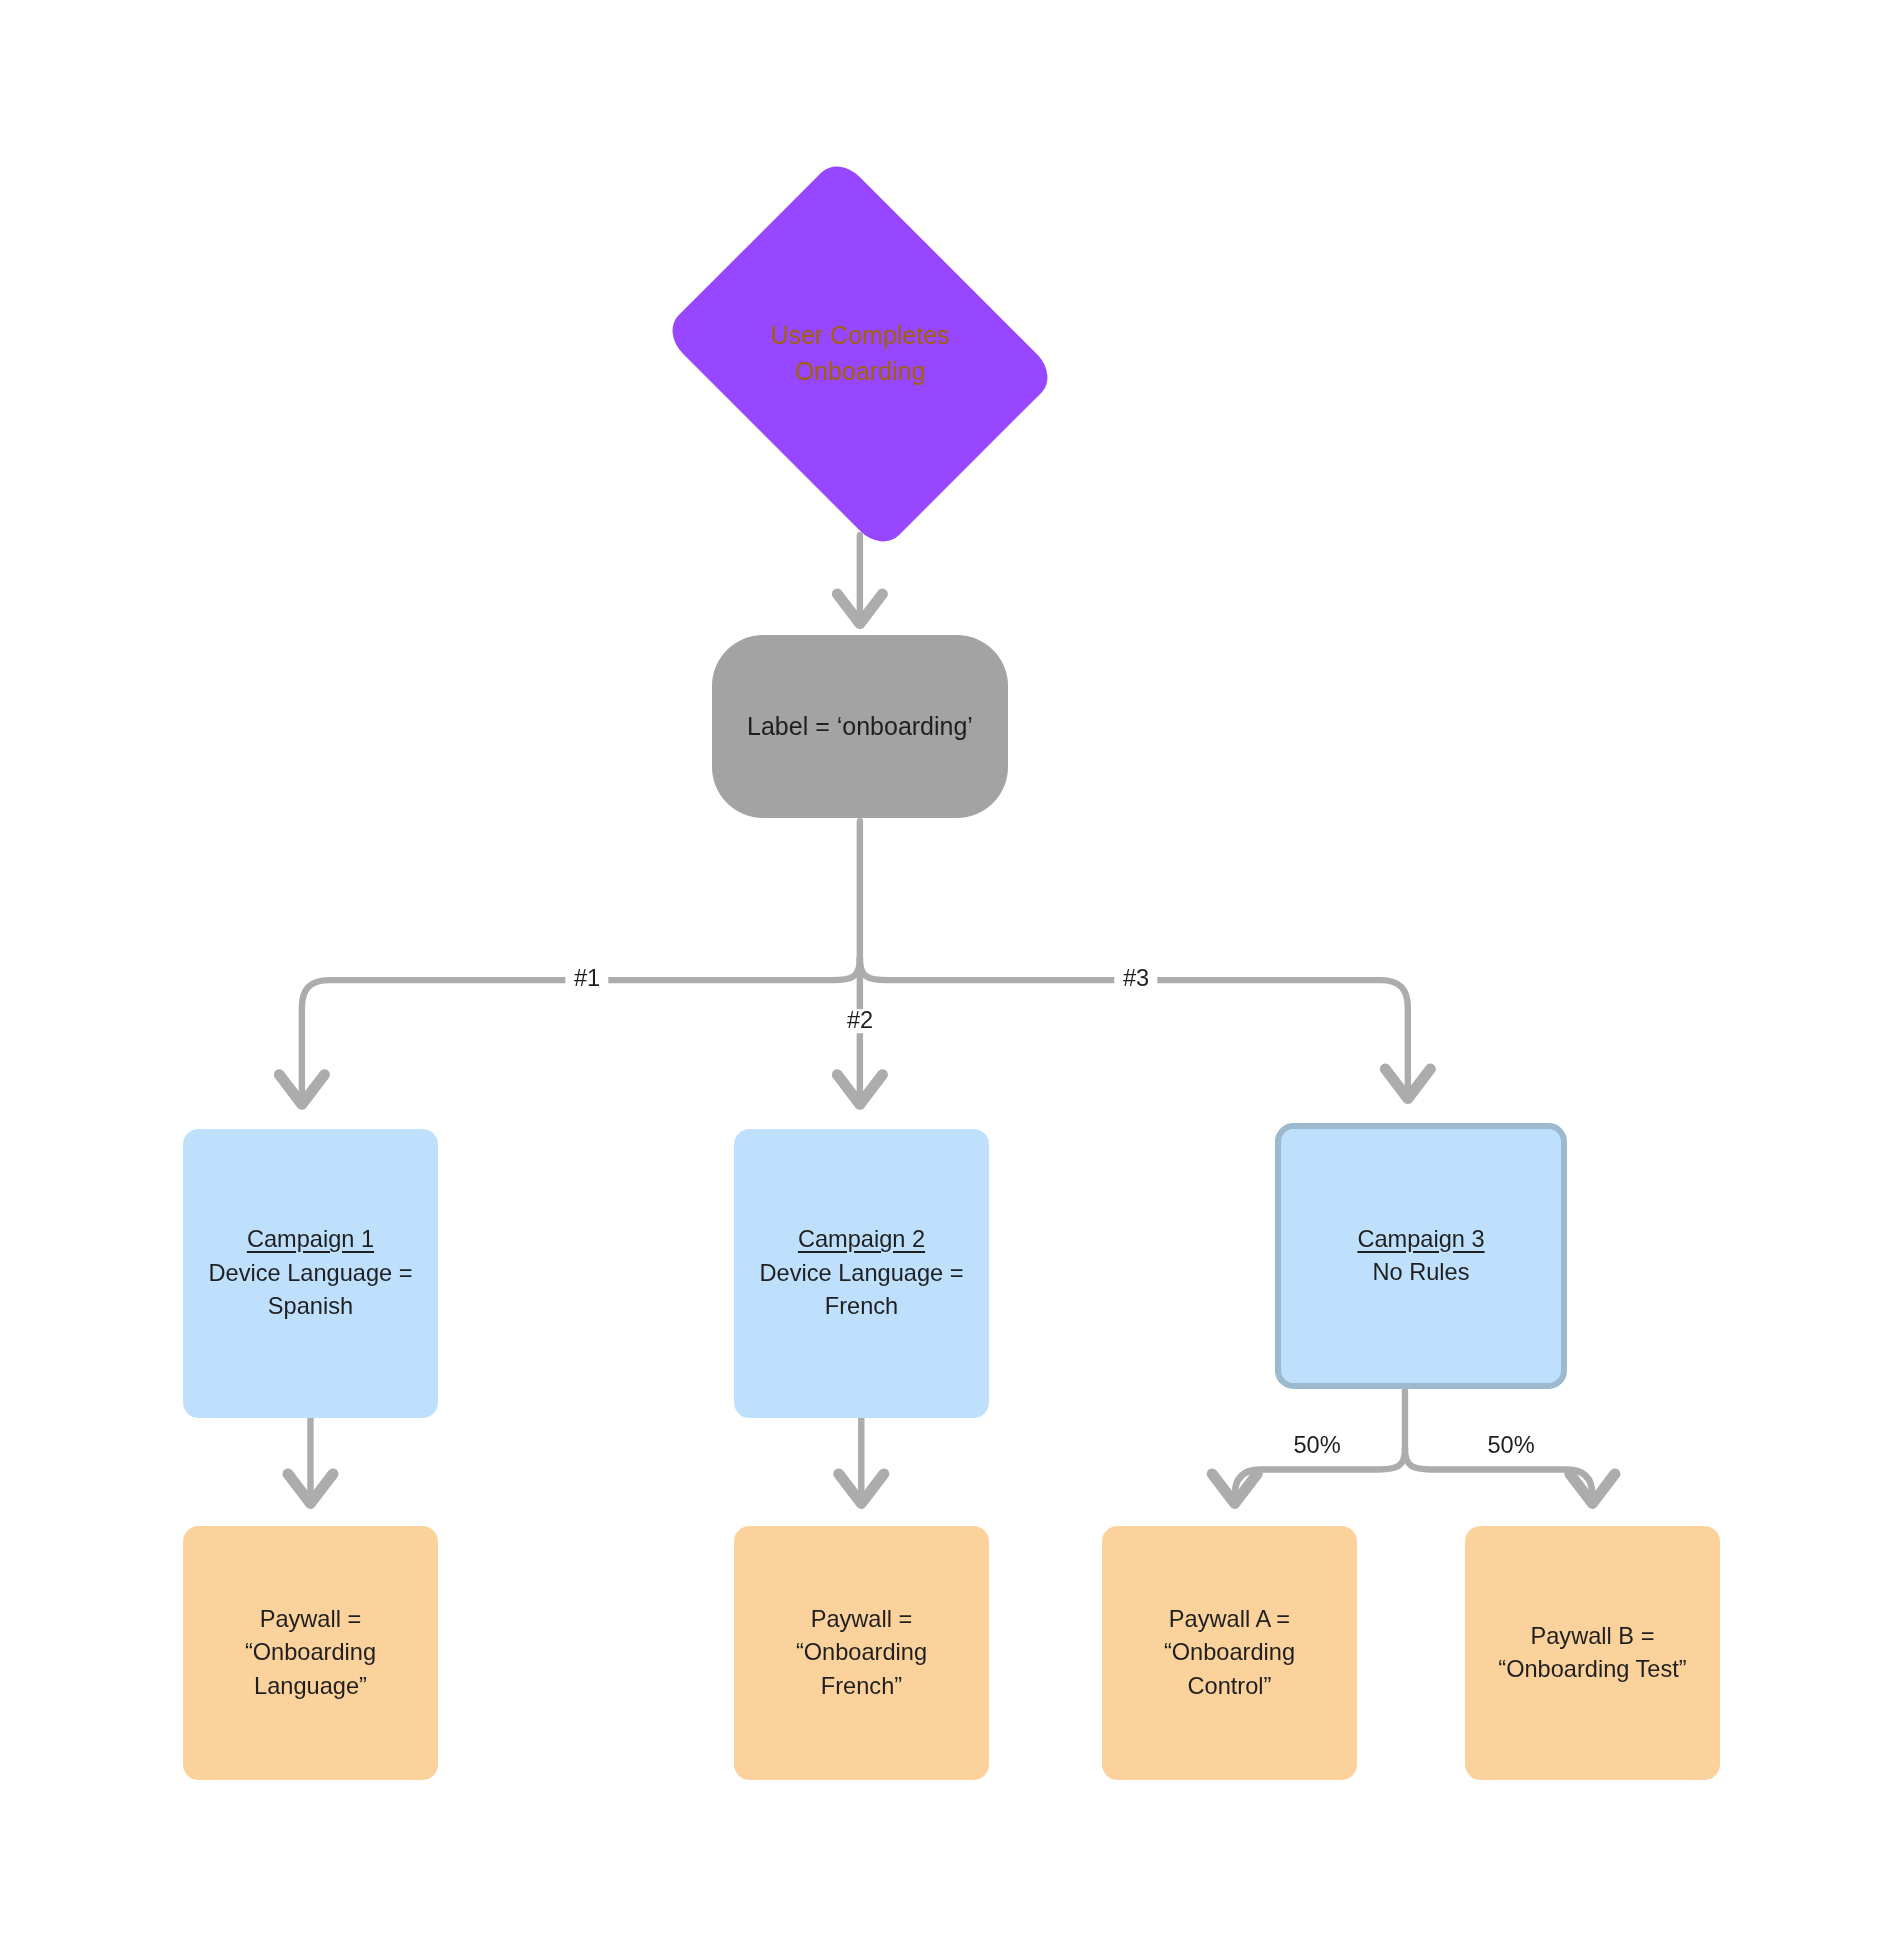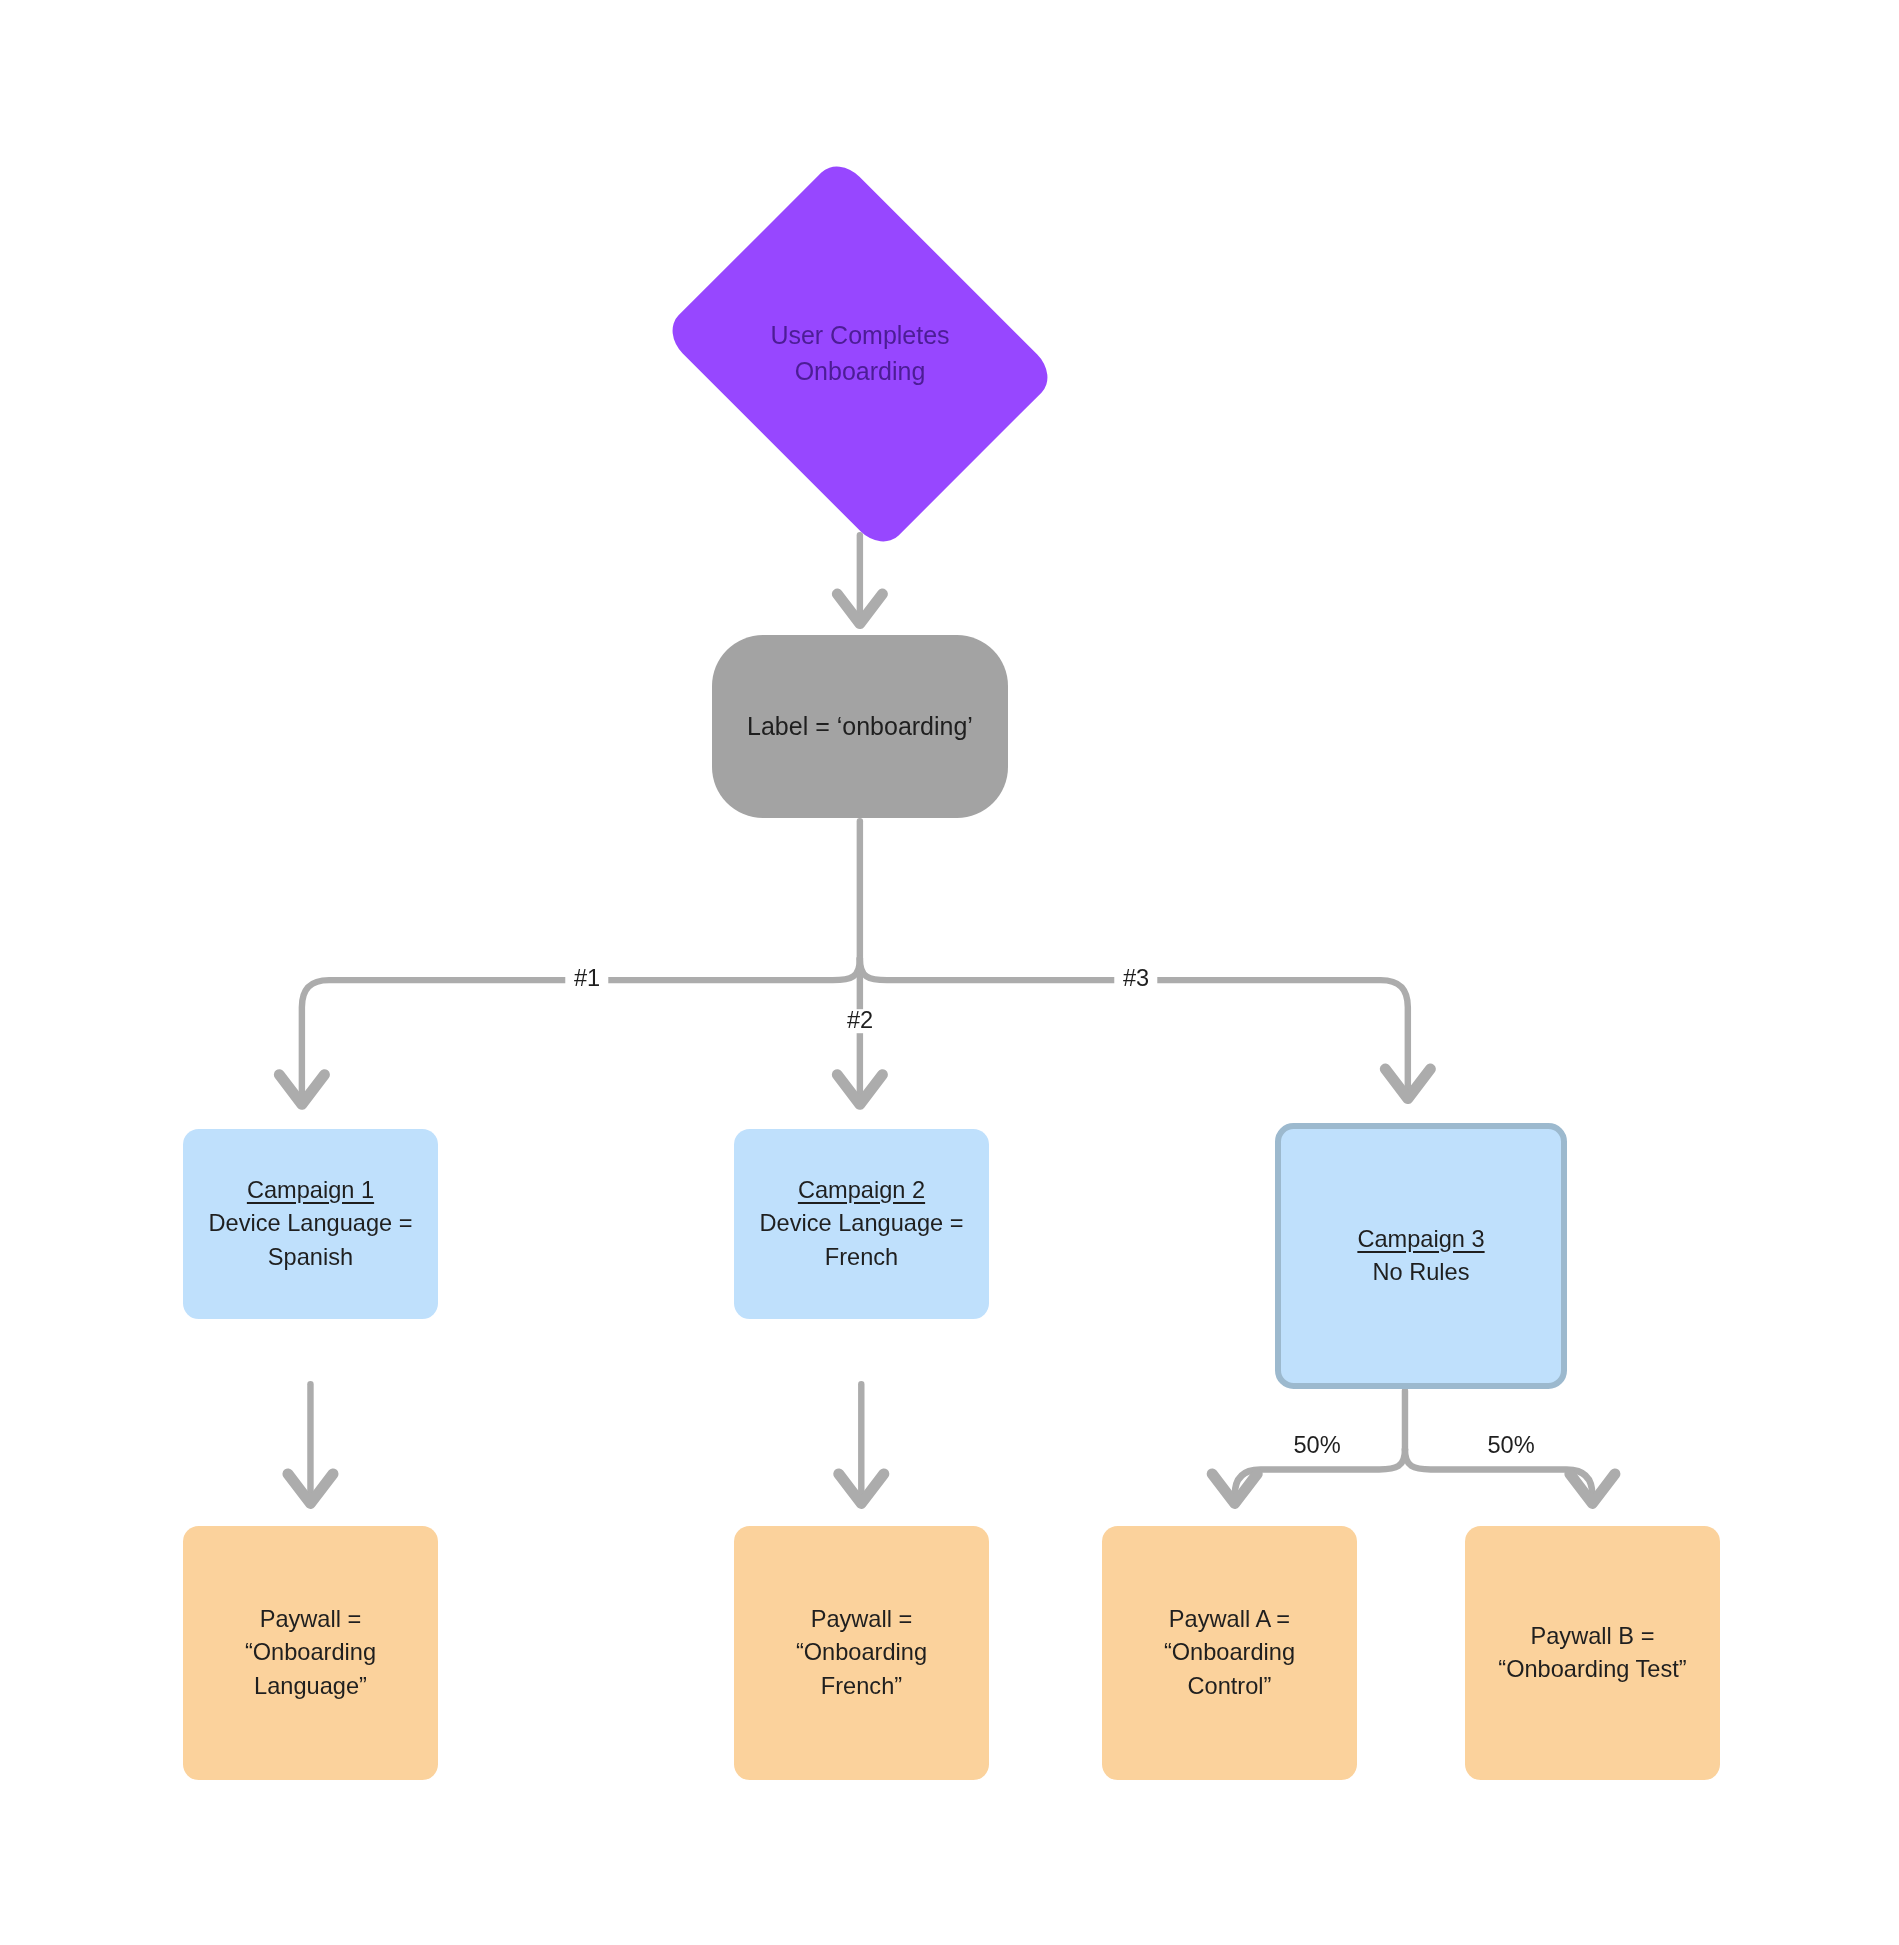--- a/index.html
+++ b/index.html
@@ -54,39 +54,39 @@
     height: 250px;
     margin-left: -125px;
     margin-top: -125px;
     background: #9747FF;
     border-radius: 24px;
     transform: rotate(45deg) scale(1.245, 1.0);
   }
   .diamond-wrap .node-text {
     position: relative;
     z-index: 2;
-    color: #4c1d95;
+    color: #a16207;
     font-size: 25px;
   }
 
   
   .label-node {
     left: 712px;
     top: 635px;
     width: 296px;
     height: 183px;
     background: #a3a3a3;
     border-radius: 51px;
   }
   .label-node .node-text { font-size: 25px; }
 
   
   .campaign {
     width: 255px;
-    height: 190px;
+    height: 289px;
     background: #BFE0FC;
     border-radius: 15.7px;
     top: 1129px;
   }
   .campaign.c1 { left: 183px; }
   .campaign.c2 { left: 734px; }
   .campaign.c3 {
     left: 1275px;
     top: 1123px;
     width: 292px;

